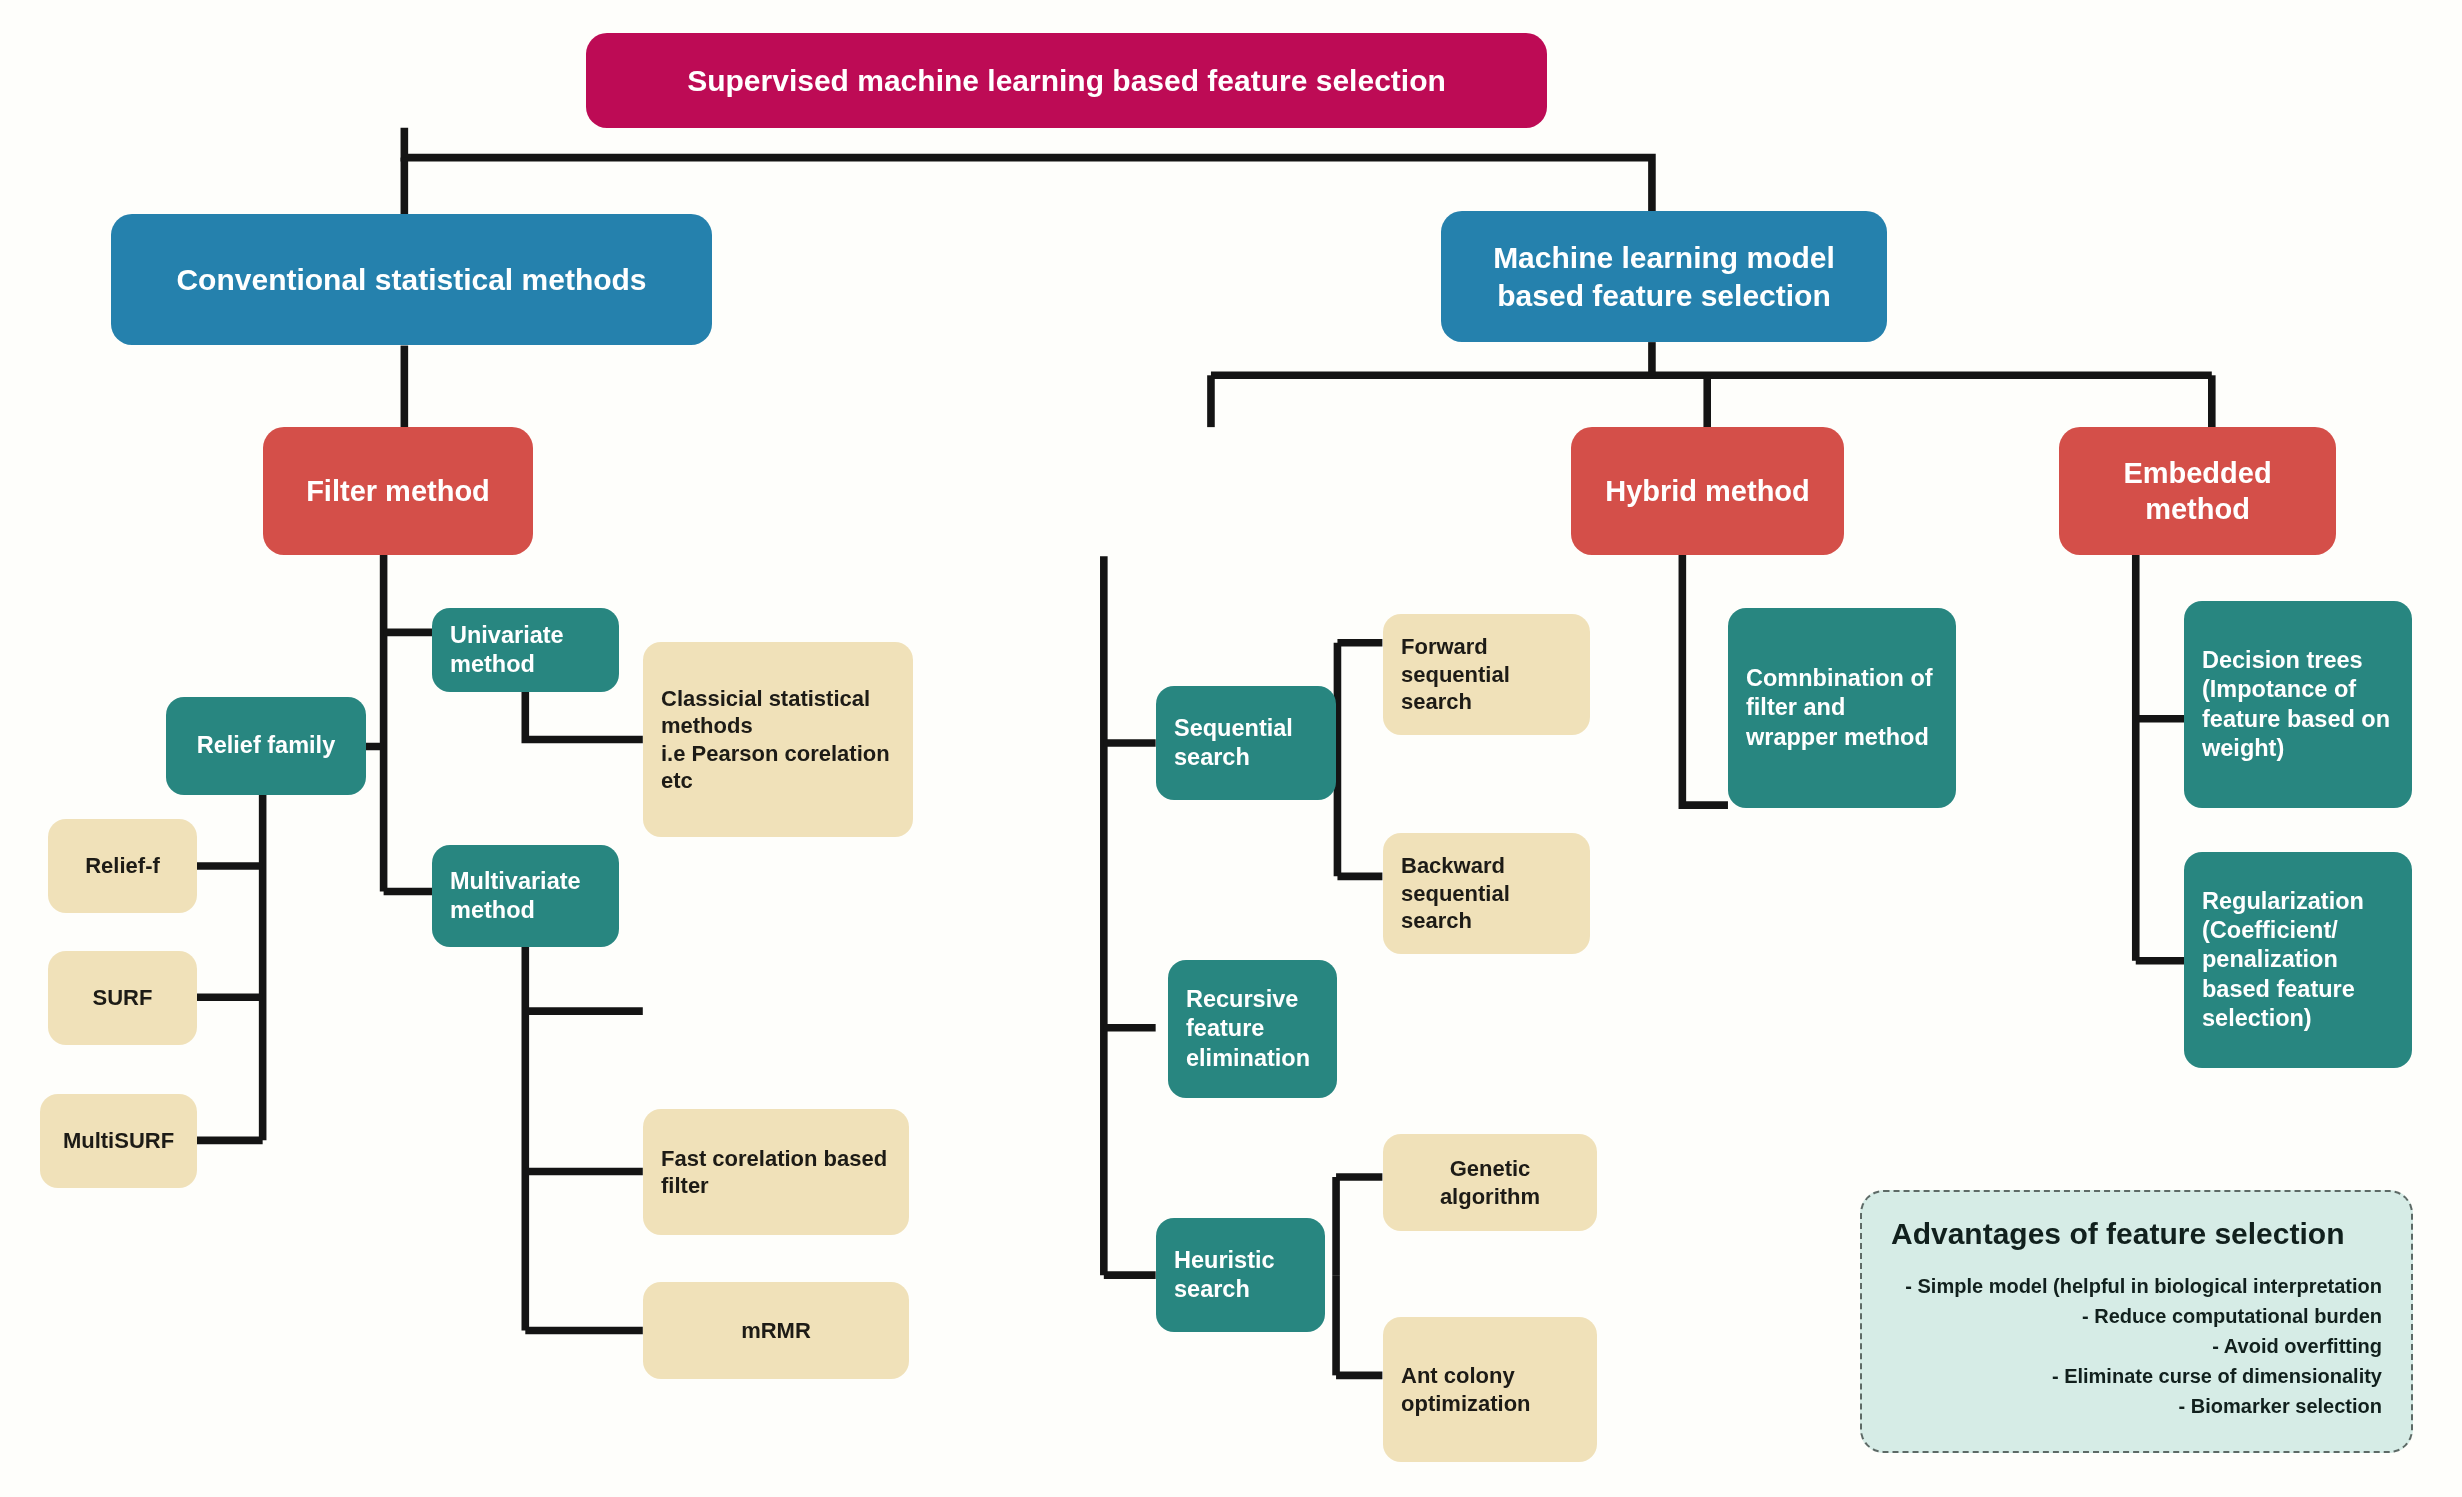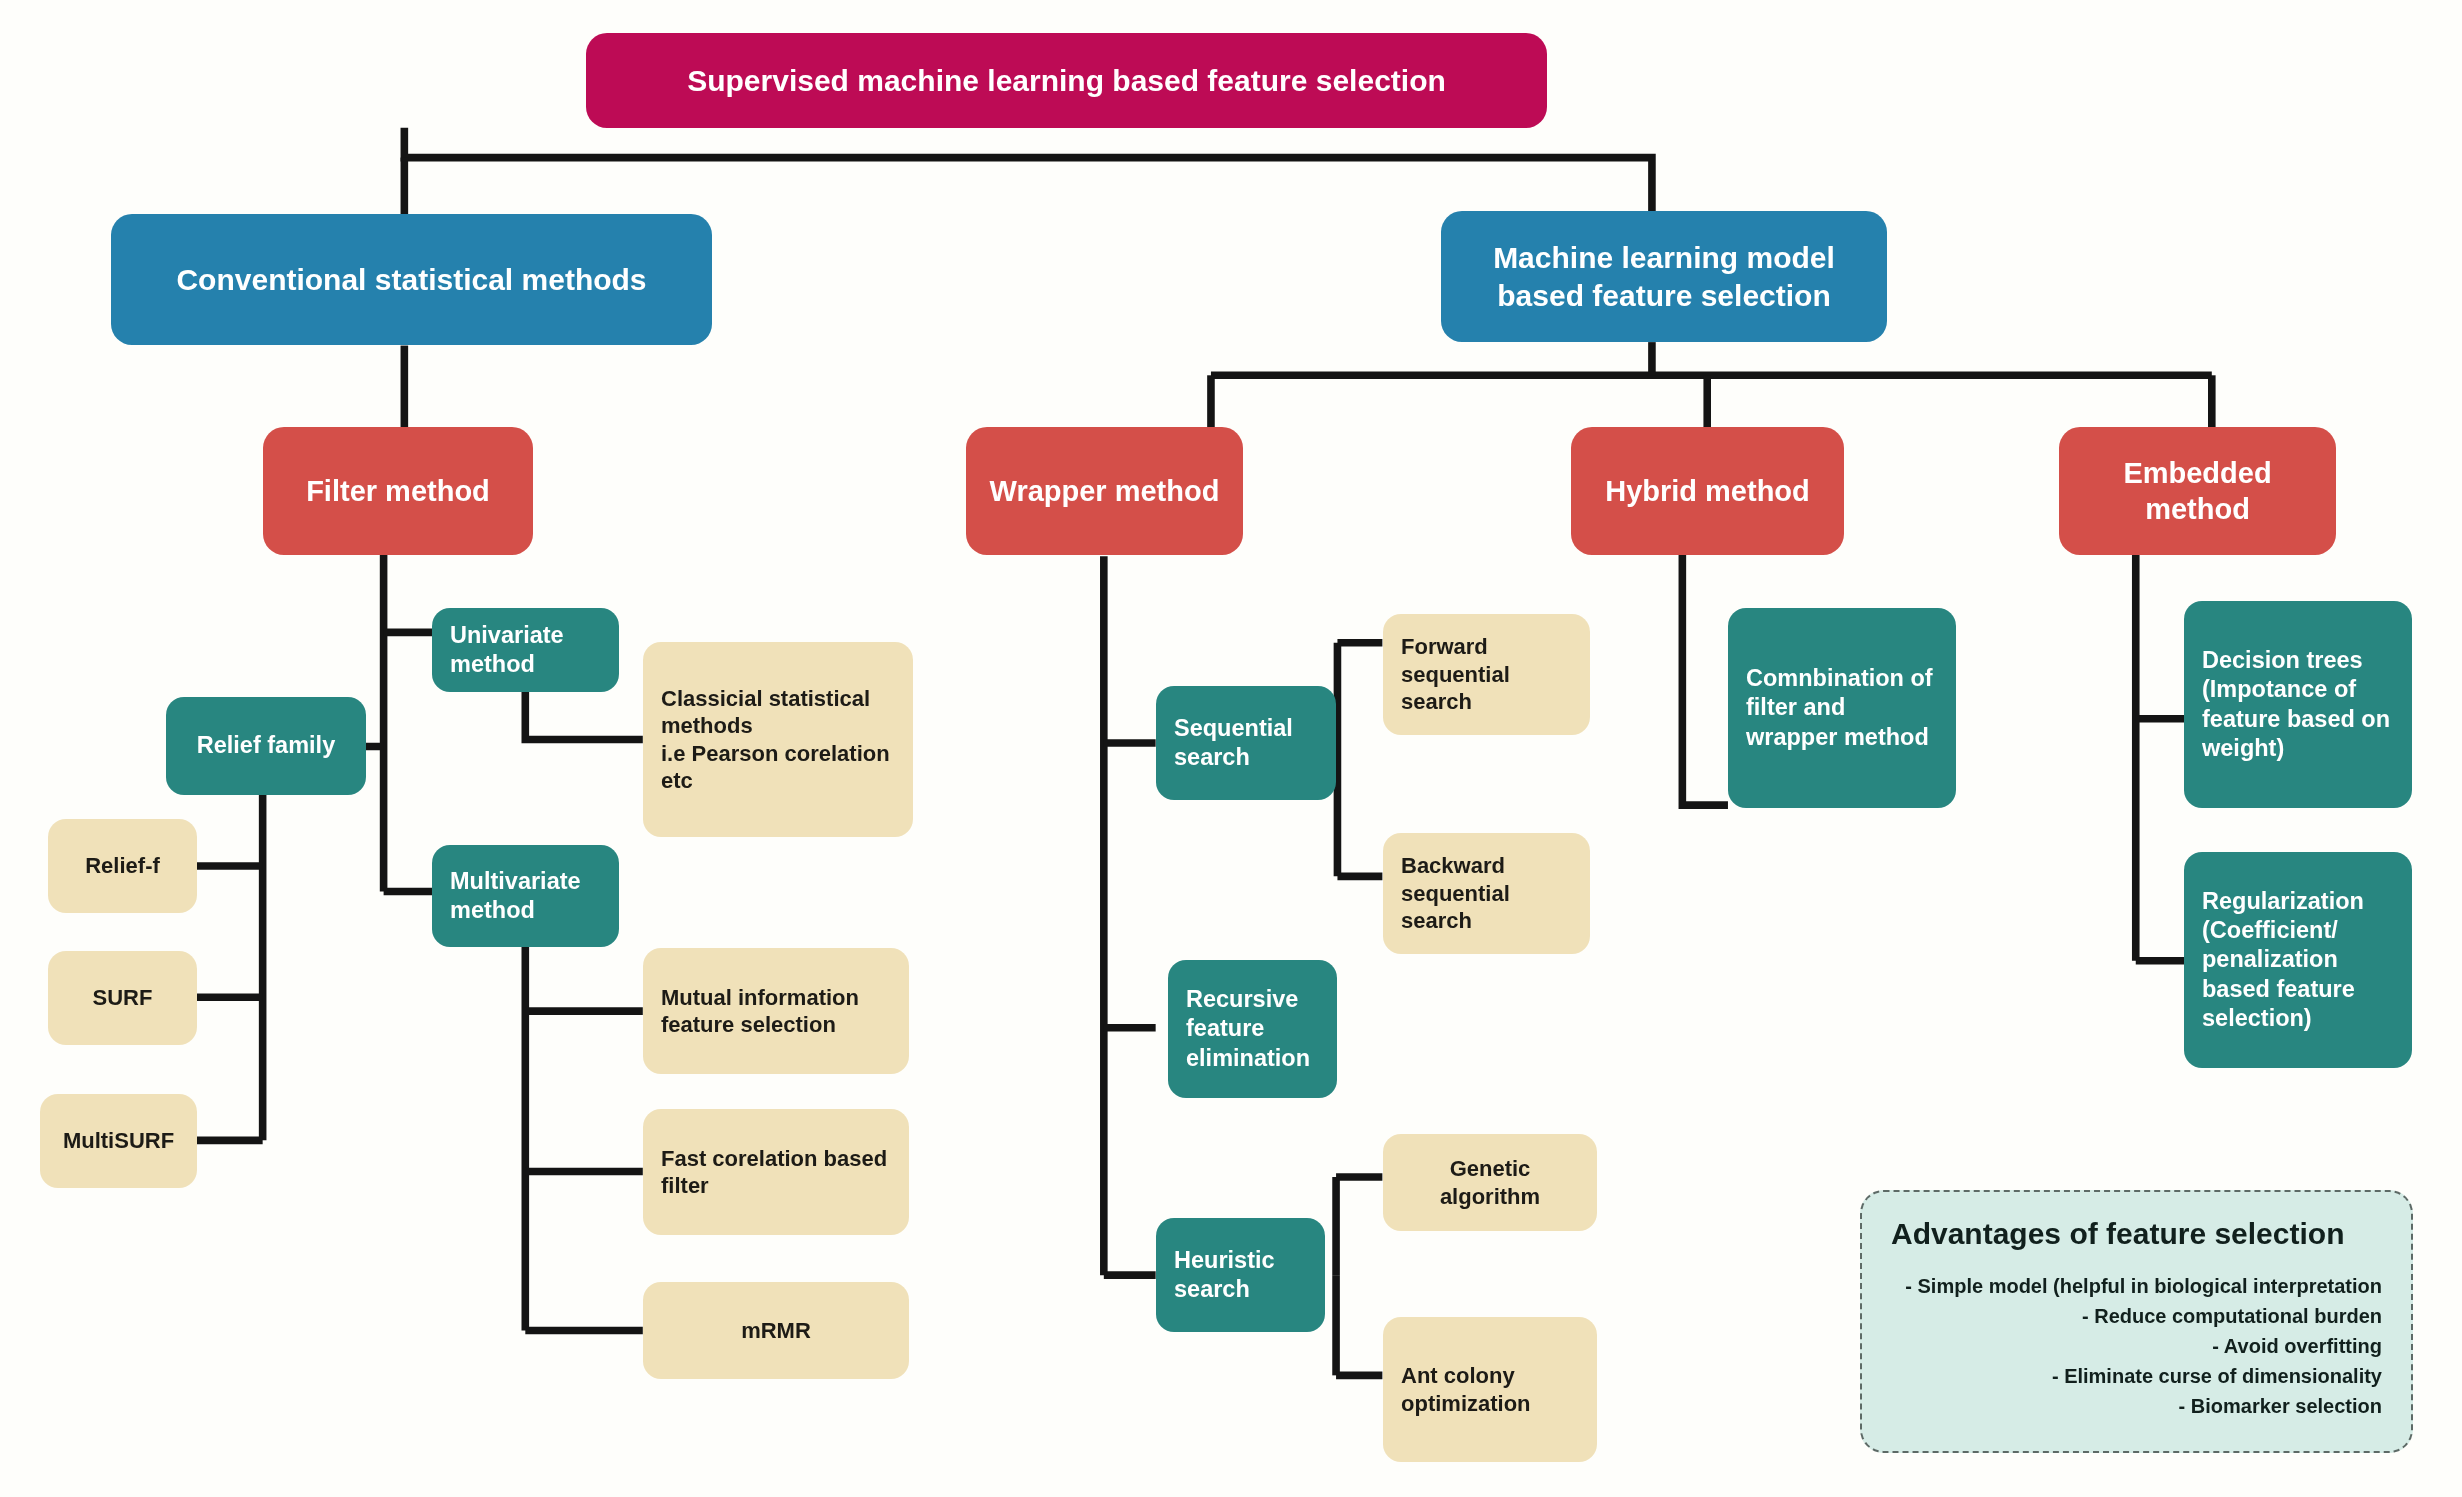--- a/index.html
+++ b/index.html
@@ -182,23 +182,20 @@
   </div>
 
   <div class="node v-blue" style="left:1441px; top:211px; width:446px; height:131px;">
     <span class="txt">Machine learning model based feature selection</span>
   </div>
 
   <div class="node v-red" style="left:263px; top:427px; width:270px; height:128px;">
     <span class="txt">Filter method</span>
   </div>
 
-  <div class="node v-red" style="left:966px; top:427px; width:277px; height:128px;">
-    <span class="txt">Wrapper method</span>
-  </div>
 
   <div class="node v-red" style="left:1571px; top:427px; width:273px; height:128px;">
     <span class="txt">Hybrid method</span>
   </div>
 
   <div class="node v-red" style="left:2059px; top:427px; width:277px; height:128px;">
     <span class="txt">Embedded method</span>
   </div>
 
   <div class="node v-teal center" style="left:166px; top:697px; width:200px; height:98px;">
@@ -221,23 +218,20 @@
 
   <div class="node v-beige" style="left:643px; top:642px; width:270px; height:195px; white-space:pre-line;">
     <span class="txt">Classicial statistical methods
 i.e Pearson corelation etc</span>
   </div>
 
   <div class="node v-teal" style="left:432px; top:845px; width:187px; height:102px;">
     <span class="txt">Multivariate method</span>
   </div>
 
-  <div class="node v-beige" style="left:643px; top:948px; width:266px; height:126px;">
-    <span class="txt">Mutual information feature selection</span>
-  </div>
   <div class="node v-beige" style="left:643px; top:1109px; width:266px; height:126px;">
     <span class="txt">Fast corelation based filter</span>
   </div>
   <div class="node v-beige center" style="left:643px; top:1282px; width:266px; height:97px;">
     <span class="txt">mRMR</span>
   </div>
 
   <div class="node v-teal" style="left:1156px; top:686px; width:180px; height:114px;">
     <span class="txt">Sequential search</span>
   </div>

